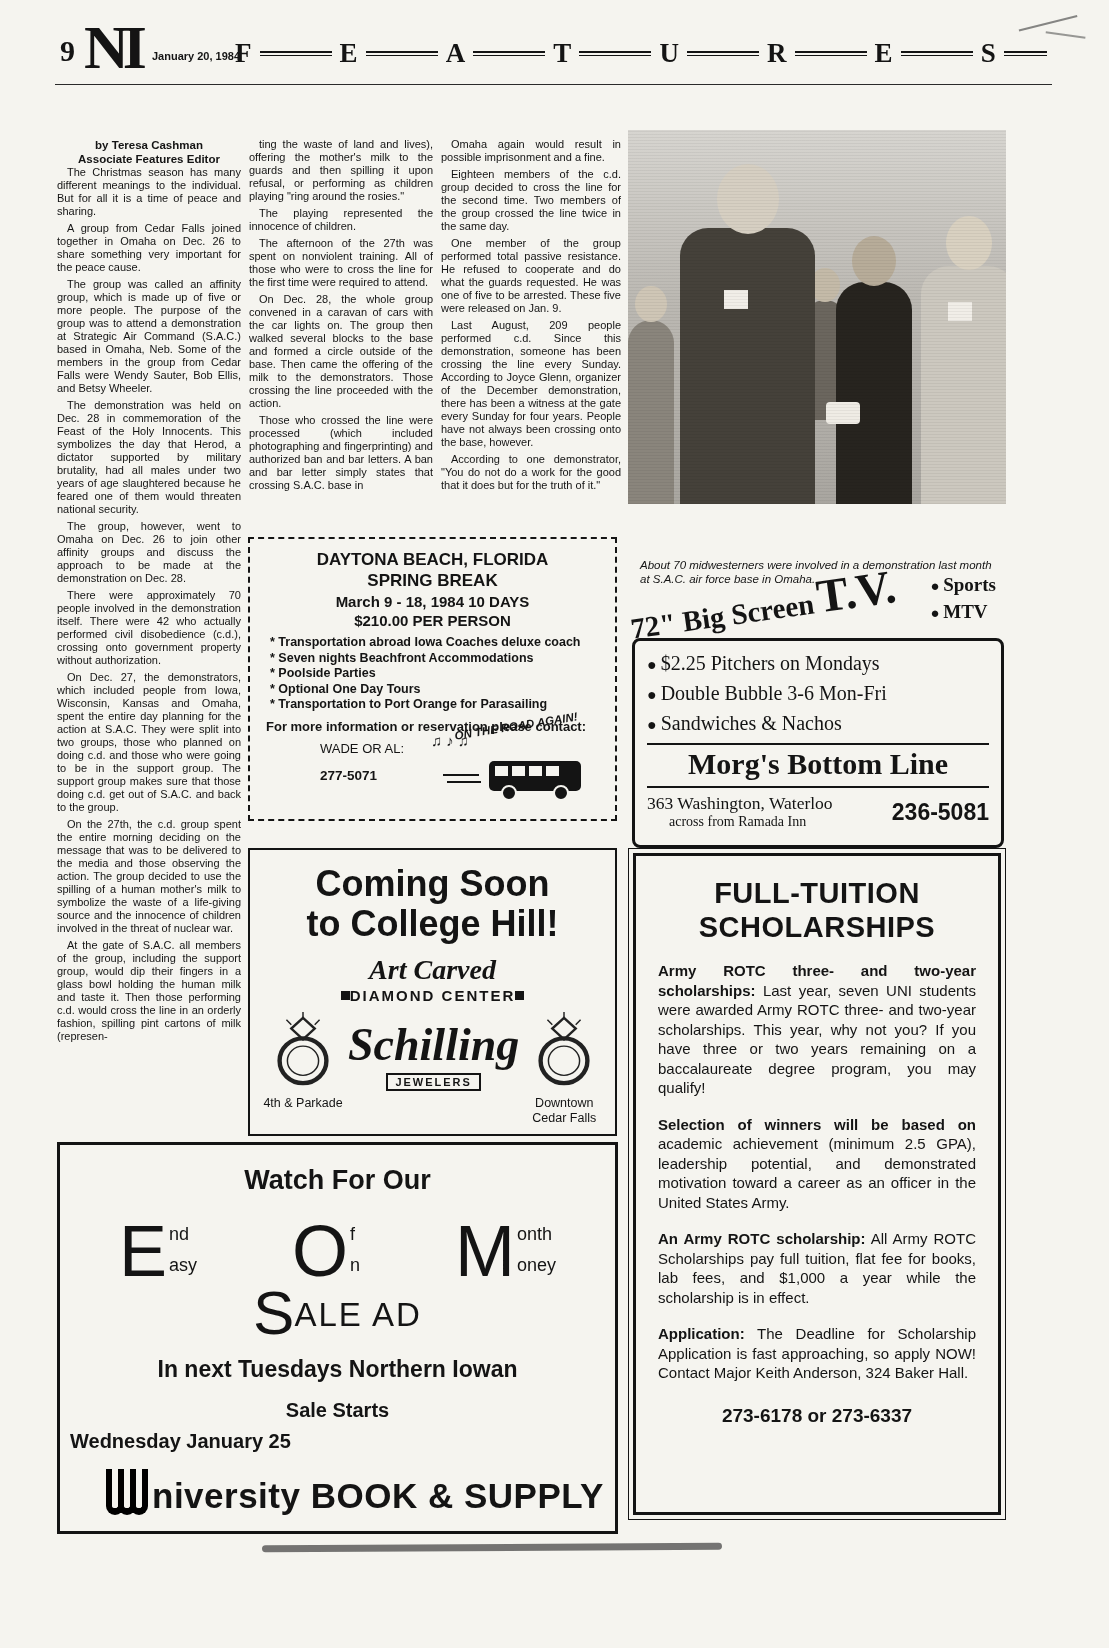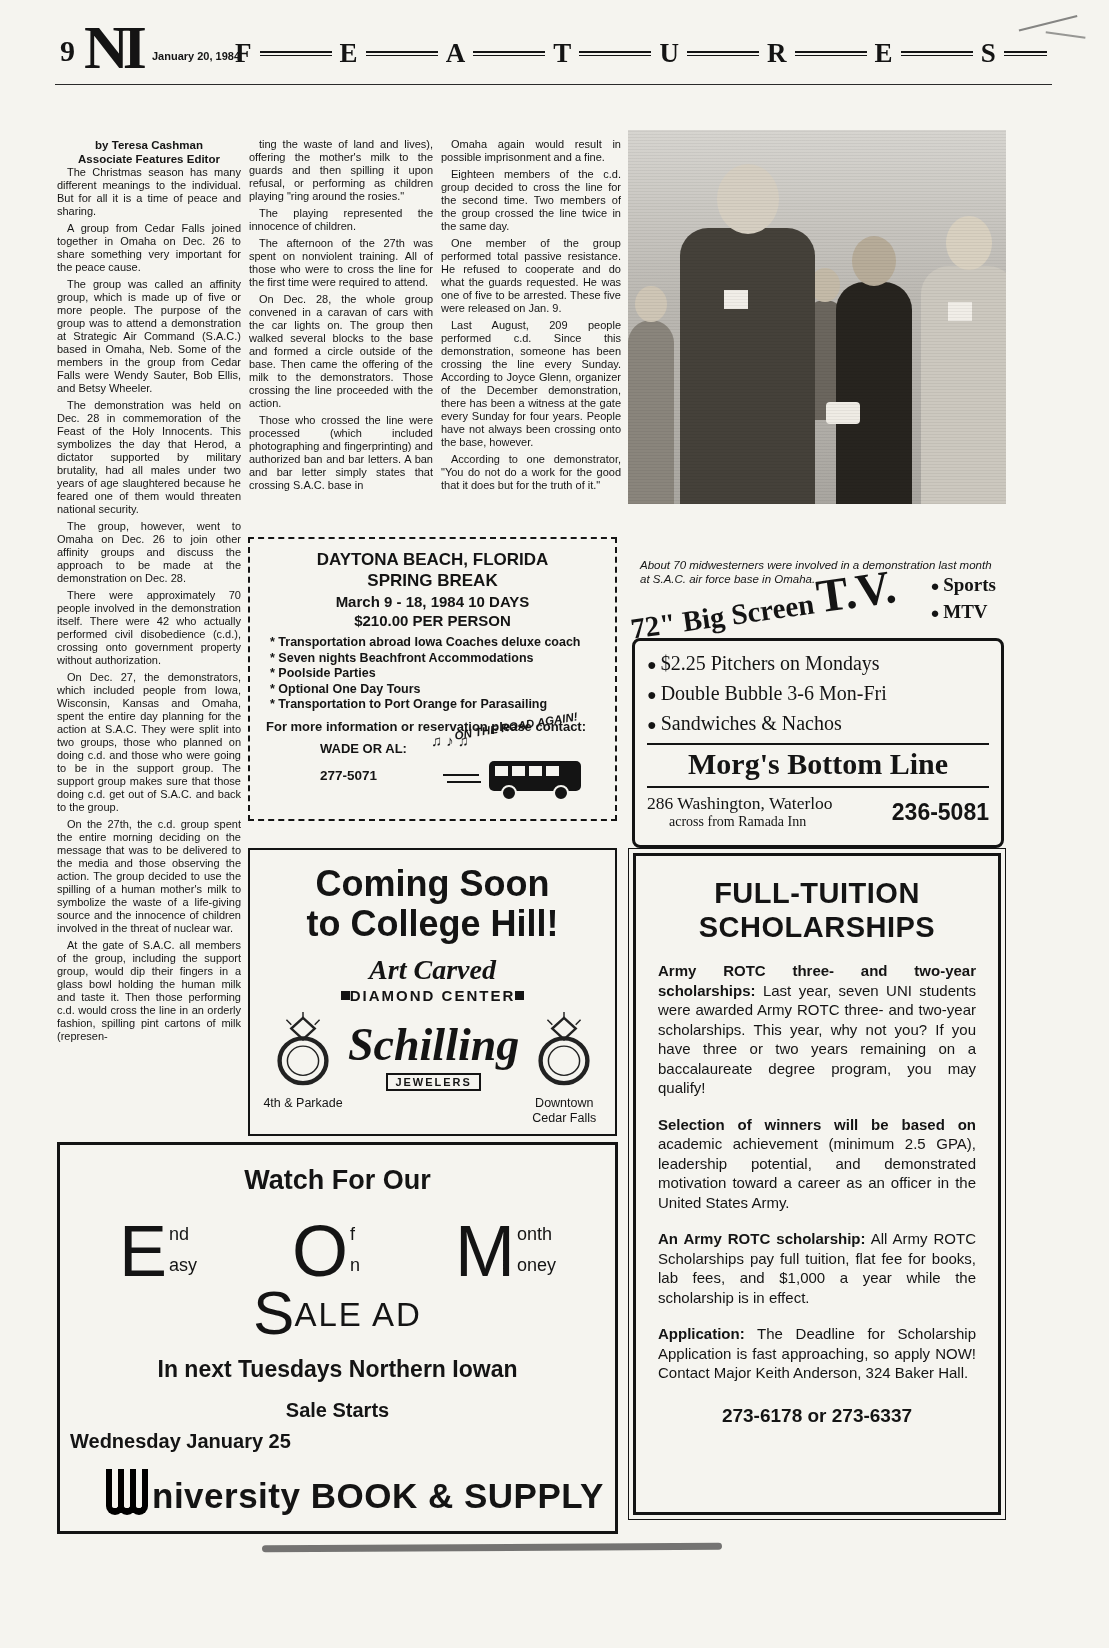--- a/index.html
+++ b/index.html
@@ -59,21 +59,21 @@
   .daytona { position:absolute; left:248px; top:537px; width:369px; height:284px;
              border:2px dashed #141414; padding:10px 16px 0; text-align:center; }
   .dt-title { font-size:17px; font-weight:bold; line-height:21px; }
   .dt-dates { font-size:15px; font-weight:bold; margin-top:2px; }
   .dt-price { font-size:15px; font-weight:bold; margin-top:2px; }
   .dt-bullets { text-align:left; margin-top:6px; }
   .dt-bullet { font-size:12.5px; font-weight:bold; line-height:15.5px; padding-left:14px; text-indent:-10px; }
   .dt-bullet::before { content:"*  "; }
   .dt-info { text-align:left; font-size:13px; font-weight:bold; margin-top:6px; line-height:16px; }
   .dt-contact { text-align:left; padding-left:54px; margin-top:6px; }
-  .dt-wade { font-size:13px; font-weight:bold; }
+  .dt-wade { font-size:13px; font-weight:normal; }
   .dt-phone { font-size:13.5px; font-weight:bold; margin-top:12px; }
   .dt-road { position:absolute; right:14px; bottom:12px; width:170px; text-align:center; }
   .dt-slogan { font-size:11.5px; font-weight:bold; font-style:italic; transform:rotate(-9deg); white-space:nowrap; }
   .notes { font-size:15px; letter-spacing:4px; display:block; text-align:left; }
   
   .morgs { position:absolute; left:632px; top:556px; width:372px; height:292px; }
   .morgs-headline { position:absolute; left:-2px; top:40px; transform:rotate(-8deg);
                     transform-origin:left center; white-space:nowrap;
                     font-family:"Liberation Serif", serif; font-weight:bold; }
   .mh-small { font-size:29px; } .mh-big { font-size:47px; }
@@ -255,21 +255,21 @@
       </div>
     <div class="morgs-box">
       <div class="morgs-bullets">
           <p class="mb-item">$2.25 Pitchers on Mondays</p>
           <p class="mb-item">Double Bubble 3-6 Mon-Fri</p>
           <p class="mb-item">Sandwiches &amp; Nachos</p>
         </div>
       <div class="morgs-name">Morg's Bottom Line</div>
       <div class="morgs-bottom">
         <div class="morgs-addr">
-          <div class="addr1">286 Washington, Waterloo</div>
+          <div class="addr1">363 Washington, Waterloo</div>
           <div class="addr2">across from Ramada Inn</div>
         </div>
         <div class="morgs-phone">236-5081</div>
       </div>
     </div>
   </div>
 
   <div class="ad schilling">
     <div class="cs">Coming Soon</div>
     <div class="cs">to College Hill!</div>

